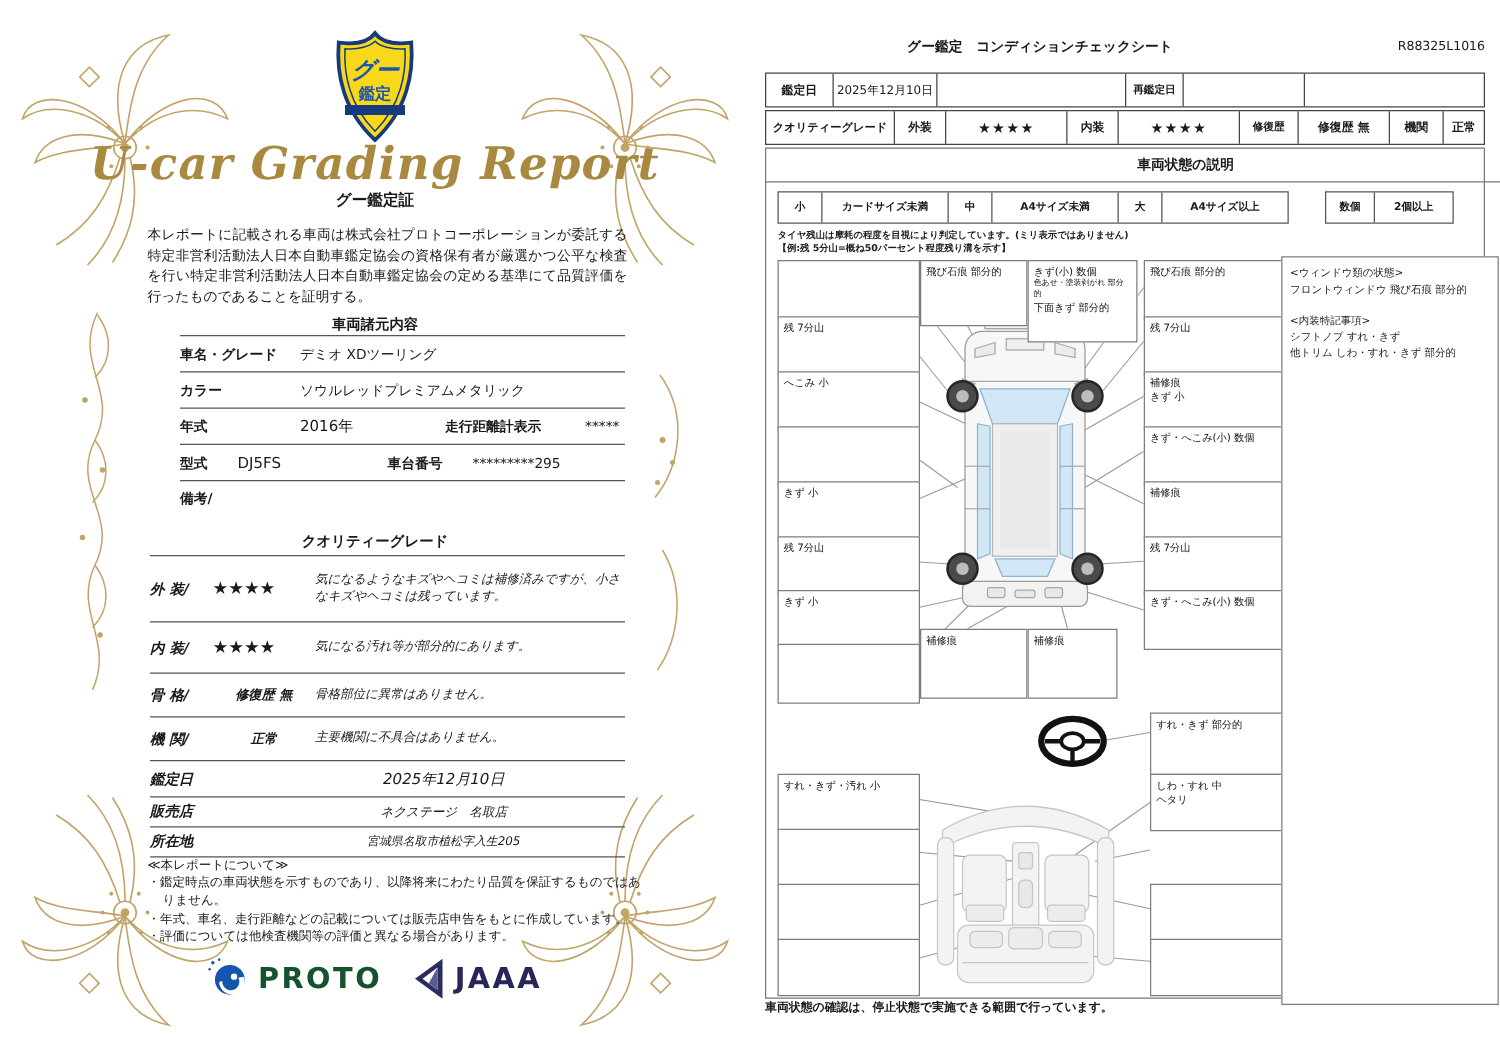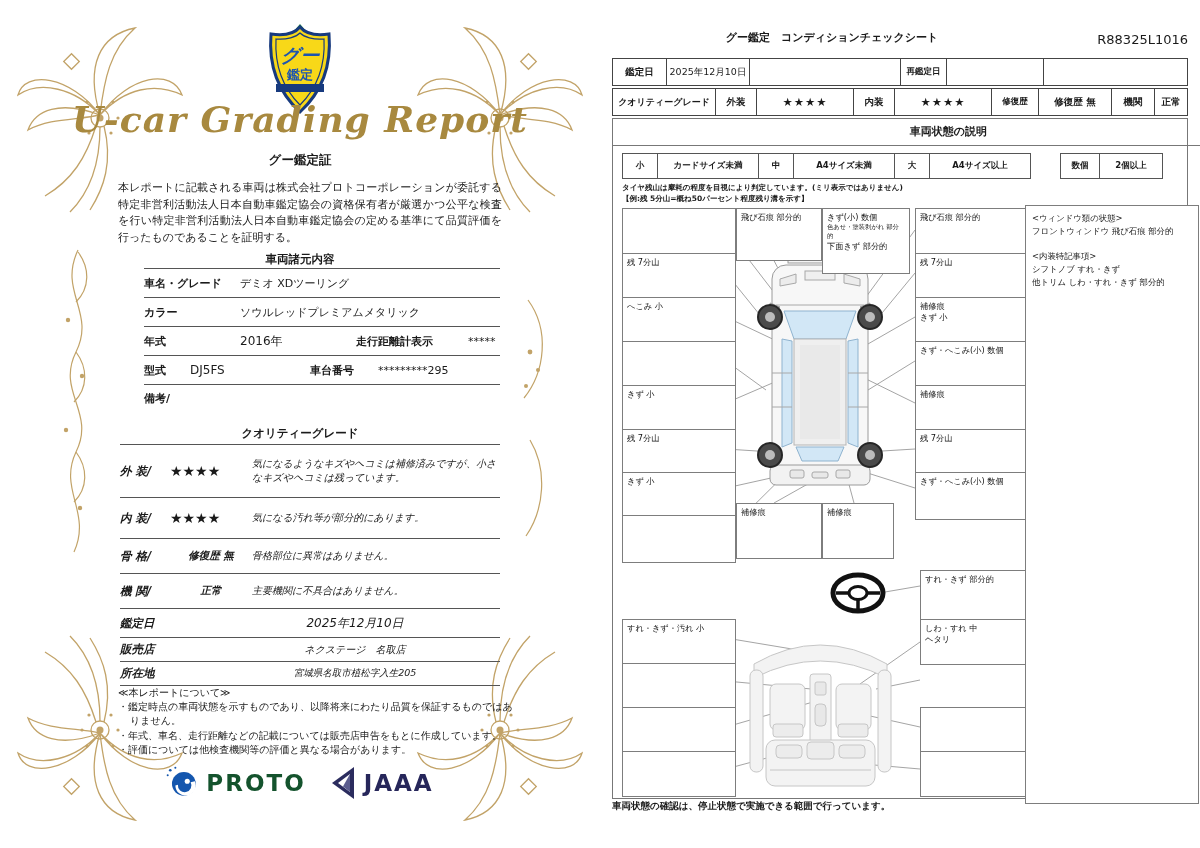--- a/index.html
+++ b/index.html
@@ -3,21 +3,21 @@
 <meta charset="utf-8">
 <style>
   html,body{margin:0;padding:0;background:#fff;}
   .canvas{position:relative;width:1200px;height:848px;background:#ffffff;overflow:hidden;
           font-family:"DejaVu Sans","Liberation Sans",sans-serif;color:#1a1a1a;}
   .abs{position:absolute;}
   
   .left-page{position:absolute;left:0;top:0;width:600px;height:848px;}
   .flourish{position:absolute;left:0;top:0;z-index:0;}
   .lp{position:absolute;z-index:2;}
-  .script-title{left:0;top:98px;width:600px;text-align:center;
+  .script-title{left:0;top:110px;width:600px;text-align:center;
     font-family:"DejaVu Serif","Liberation Serif",serif;font-style:italic;font-weight:bold;
     font-size:36px;color:#a8893f;letter-spacing:1px;}
   .cert-title{left:0;top:152px;width:600px;text-align:center;font-size:12.5px;font-weight:bold;}
   .intro{left:118px;top:180px;width:384px;font-size:11px;line-height:1.5;text-align:justify;}
   .sec-title{left:0;top:0;width:600px;text-align:center;font-size:11.5px;font-weight:bold;}
   .spec{left:120px;top:268px;width:380px;}
   .srow{display:flex;align-items:center;border-bottom:1px solid #555;margin-left:24px;}
   .srow:first-child{border-top:1px solid #555;}
   .slabel{font-weight:bold;font-size:11px;flex:none;}
   .sval{font-size:11px;}
@@ -28,21 +28,21 @@
   .gdesc{font-size:10px;line-height:1.4;flex:1;}
   .about{left:118px;top:686px;width:396px;font-size:10px;line-height:1.42;}
   .about-item{padding-left:12px;text-indent:-12px;}
   .logos{left:0;top:766px;width:600px;display:flex;align-items:center;justify-content:center;gap:26px;}
   .logo-grp{display:flex;align-items:center;gap:6px;}
   .proto-text{font-weight:800;font-size:23px;color:#14532d;letter-spacing:2px;}
   .jaaa-text{font-weight:800;font-size:23px;color:#26265a;letter-spacing:2px;}
   
   .right-page{position:absolute;left:608px;top:0;width:592px;height:848px;}
   .rp-title{left:4px;top:30px;width:440px;text-align:center;font-size:11px;font-weight:bold;}
-  .rp-ref{left:430px;top:32px;width:150px;text-align:right;font-size:13px;}
+  .rp-ref{left:430px;top:32px;width:150px;text-align:right;font-size:10px;}
   .trow{position:absolute;display:flex;border:1.5px solid #444;background:#fff;}
   .tc{border-right:1px solid #444;display:flex;align-items:center;justify-content:center;
       font-size:9.5px;font-weight:bold;white-space:nowrap;overflow:hidden;}
   .tc:last-child{border-right:none;}
   .star{font-size:11.5px;letter-spacing:1px;}
   .main-box{left:4px;top:118px;width:574px;height:679px;border:1.5px solid #777;}
   .mb-title{left:4px;top:118px;width:577px;height:27px;display:flex;align-items:center;justify-content:center;
             font-size:11px;font-weight:bold;border-bottom:1px solid #777;padding-left:48px;}
   .legend{position:absolute;display:flex;border:1px solid #555;height:24px;background:#fff;}
   .lc{border-right:1px solid #555;display:flex;align-items:center;justify-content:center;

